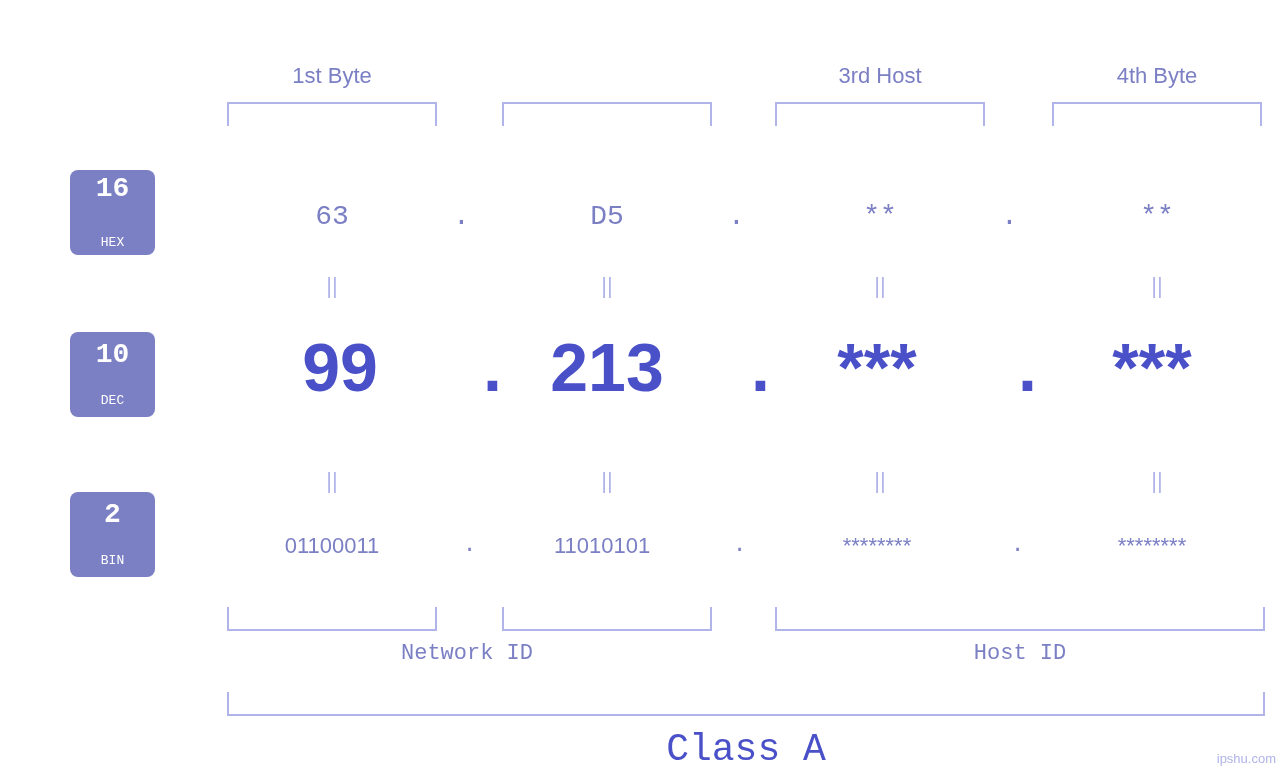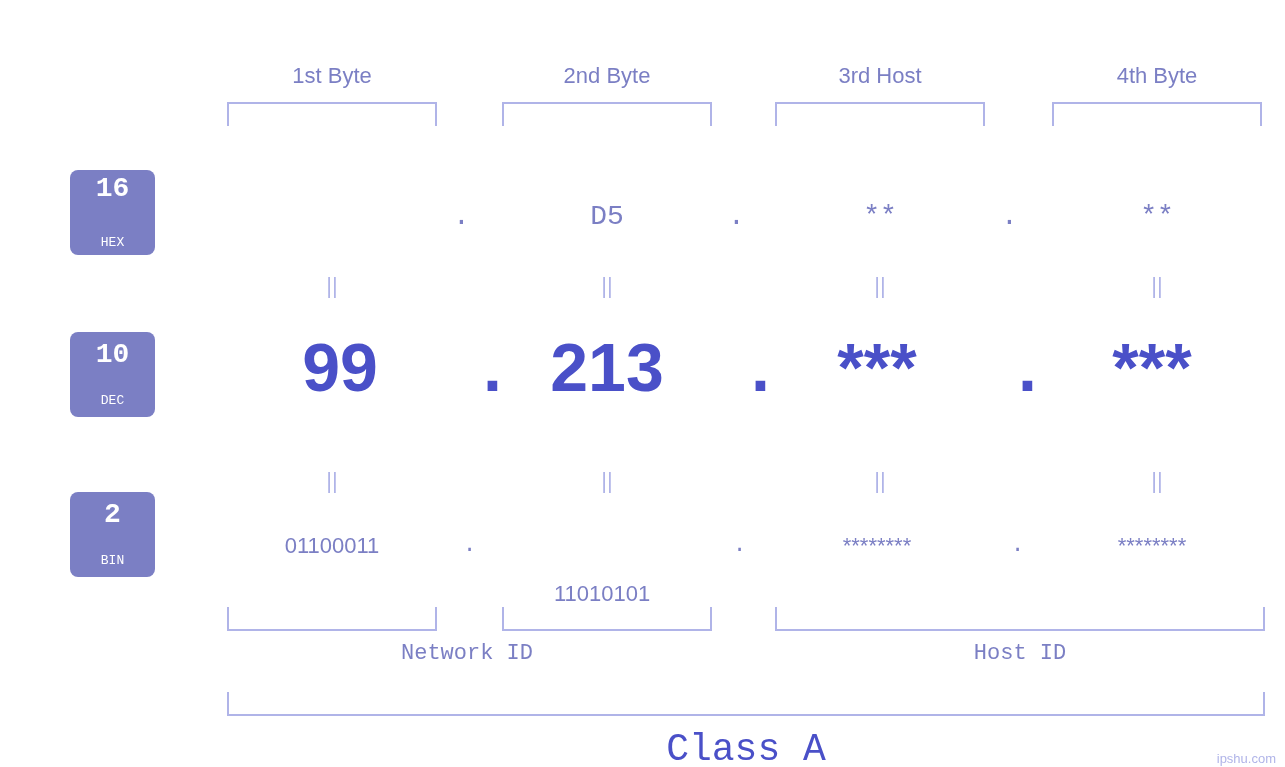--- a/index.html
+++ b/index.html
@@ -143,21 +143,20 @@
       font-size: 13px;
       font-family: Arial, sans-serif;
     }
   </style>
 </head>
 <body>
 
 <div class="main-container">
 
   <div class="col-header" style="left: 205px; width: 210px;">1st Byte</div>
-  <div class="col-header" style="left: 480px; width: 210px;">2nd Byte</div>
   <div class="col-header" style="left: 753px; width: 210px;">3rd Host</div>
   <div class="col-header" style="left: 1030px; width: 210px;">4th Byte</div>
 
   <div style="position:absolute; top:80px; left:205px; width:210px; height:18px; border:2px solid #b0b4e8; border-bottom:none;"></div>
 
   <div style="position:absolute; top:80px; left:480px; width:210px; height:18px; border:2px solid #b0b4e8; border-bottom:none;"></div>
 
   <div style="position:absolute; top:80px; left:753px; width:210px; height:18px; border:2px solid #b0b4e8; border-bottom:none;"></div>
 
   <div style="position:absolute; top:80px; left:1030px; width:210px; height:18px; border:2px solid #b0b4e8; border-bottom:none;"></div>
@@ -168,20 +167,21 @@
   </div>
   <div class="base-badge badge-dec">
     <span class="num">10</span>
     <span class="label">DEC</span>
   </div>
   <div class="base-badge badge-bin">
     <span class="num">2</span>
     <span class="label">BIN</span>
   </div>
 
+  <div class="val-hex" style="top:168px; left:205px; width:210px;">63</div>
   <div class="sep-hex" style="top:168px; left:420px;">.</div>
   <div class="val-hex" style="top:168px; left:480px; width:210px;">D5</div>
   <div class="sep-hex" style="top:168px; left:695px;">.</div>
   <div class="val-hex" style="top:168px; left:753px; width:210px;">**</div>
   <div class="sep-hex" style="top:168px; left:968px;">.</div>
   <div class="val-hex" style="top:168px; left:1030px; width:210px;">**</div>
 
   <div class="eq-sign" style="top:240px; left:205px; width:210px;">||</div>
   <div class="eq-sign" style="top:240px; left:480px; width:210px;">||</div>
   <div class="eq-sign" style="top:240px; left:753px; width:210px;">||</div>
@@ -195,21 +195,21 @@
   <div class="separator" style="top:295px; left:985px;">.</div>
   <div class="val-dec" style="top:295px; left:1000px; width:260px;">***</div>
 
   <div class="eq-sign" style="top:435px; left:205px; width:210px;">||</div>
   <div class="eq-sign" style="top:435px; left:480px; width:210px;">||</div>
   <div class="eq-sign" style="top:435px; left:753px; width:210px;">||</div>
   <div class="eq-sign" style="top:435px; left:1030px; width:210px;">||</div>
 
   <div class="val-bin" style="top:500px; left:195px; width:230px;">01100011</div>
   <div class="sep-bin" style="top:500px; left:430px;">.</div>
-  <div class="val-bin" style="top:500px; left:465px; width:230px;margin-top:48px;">11010101</div>
+  <div class="val-bin" style="top:500px; left:465px; width:230px;">11010101</div>
   <div class="sep-bin" style="top:500px; left:700px;">.</div>
   <div class="val-bin" style="top:500px; left:740px; width:230px;">********</div>
   <div class="sep-bin" style="top:500px; left:978px;">.</div>
   <div class="val-bin" style="top:500px; left:1015px; width:230px;">********</div>
 
   <div style="position:absolute; top:585px; left:205px; width:210px; height:18px; border:2px solid #b0b4e8; border-top:none;"></div>
   <div style="position:absolute; top:585px; left:480px; width:210px; height:18px; border:2px solid #b0b4e8; border-top:none;"></div>
 
   <div style="position:absolute; top:585px; left:753px; width:490px; height:18px; border:2px solid #b0b4e8; border-top:none;"></div>
 

